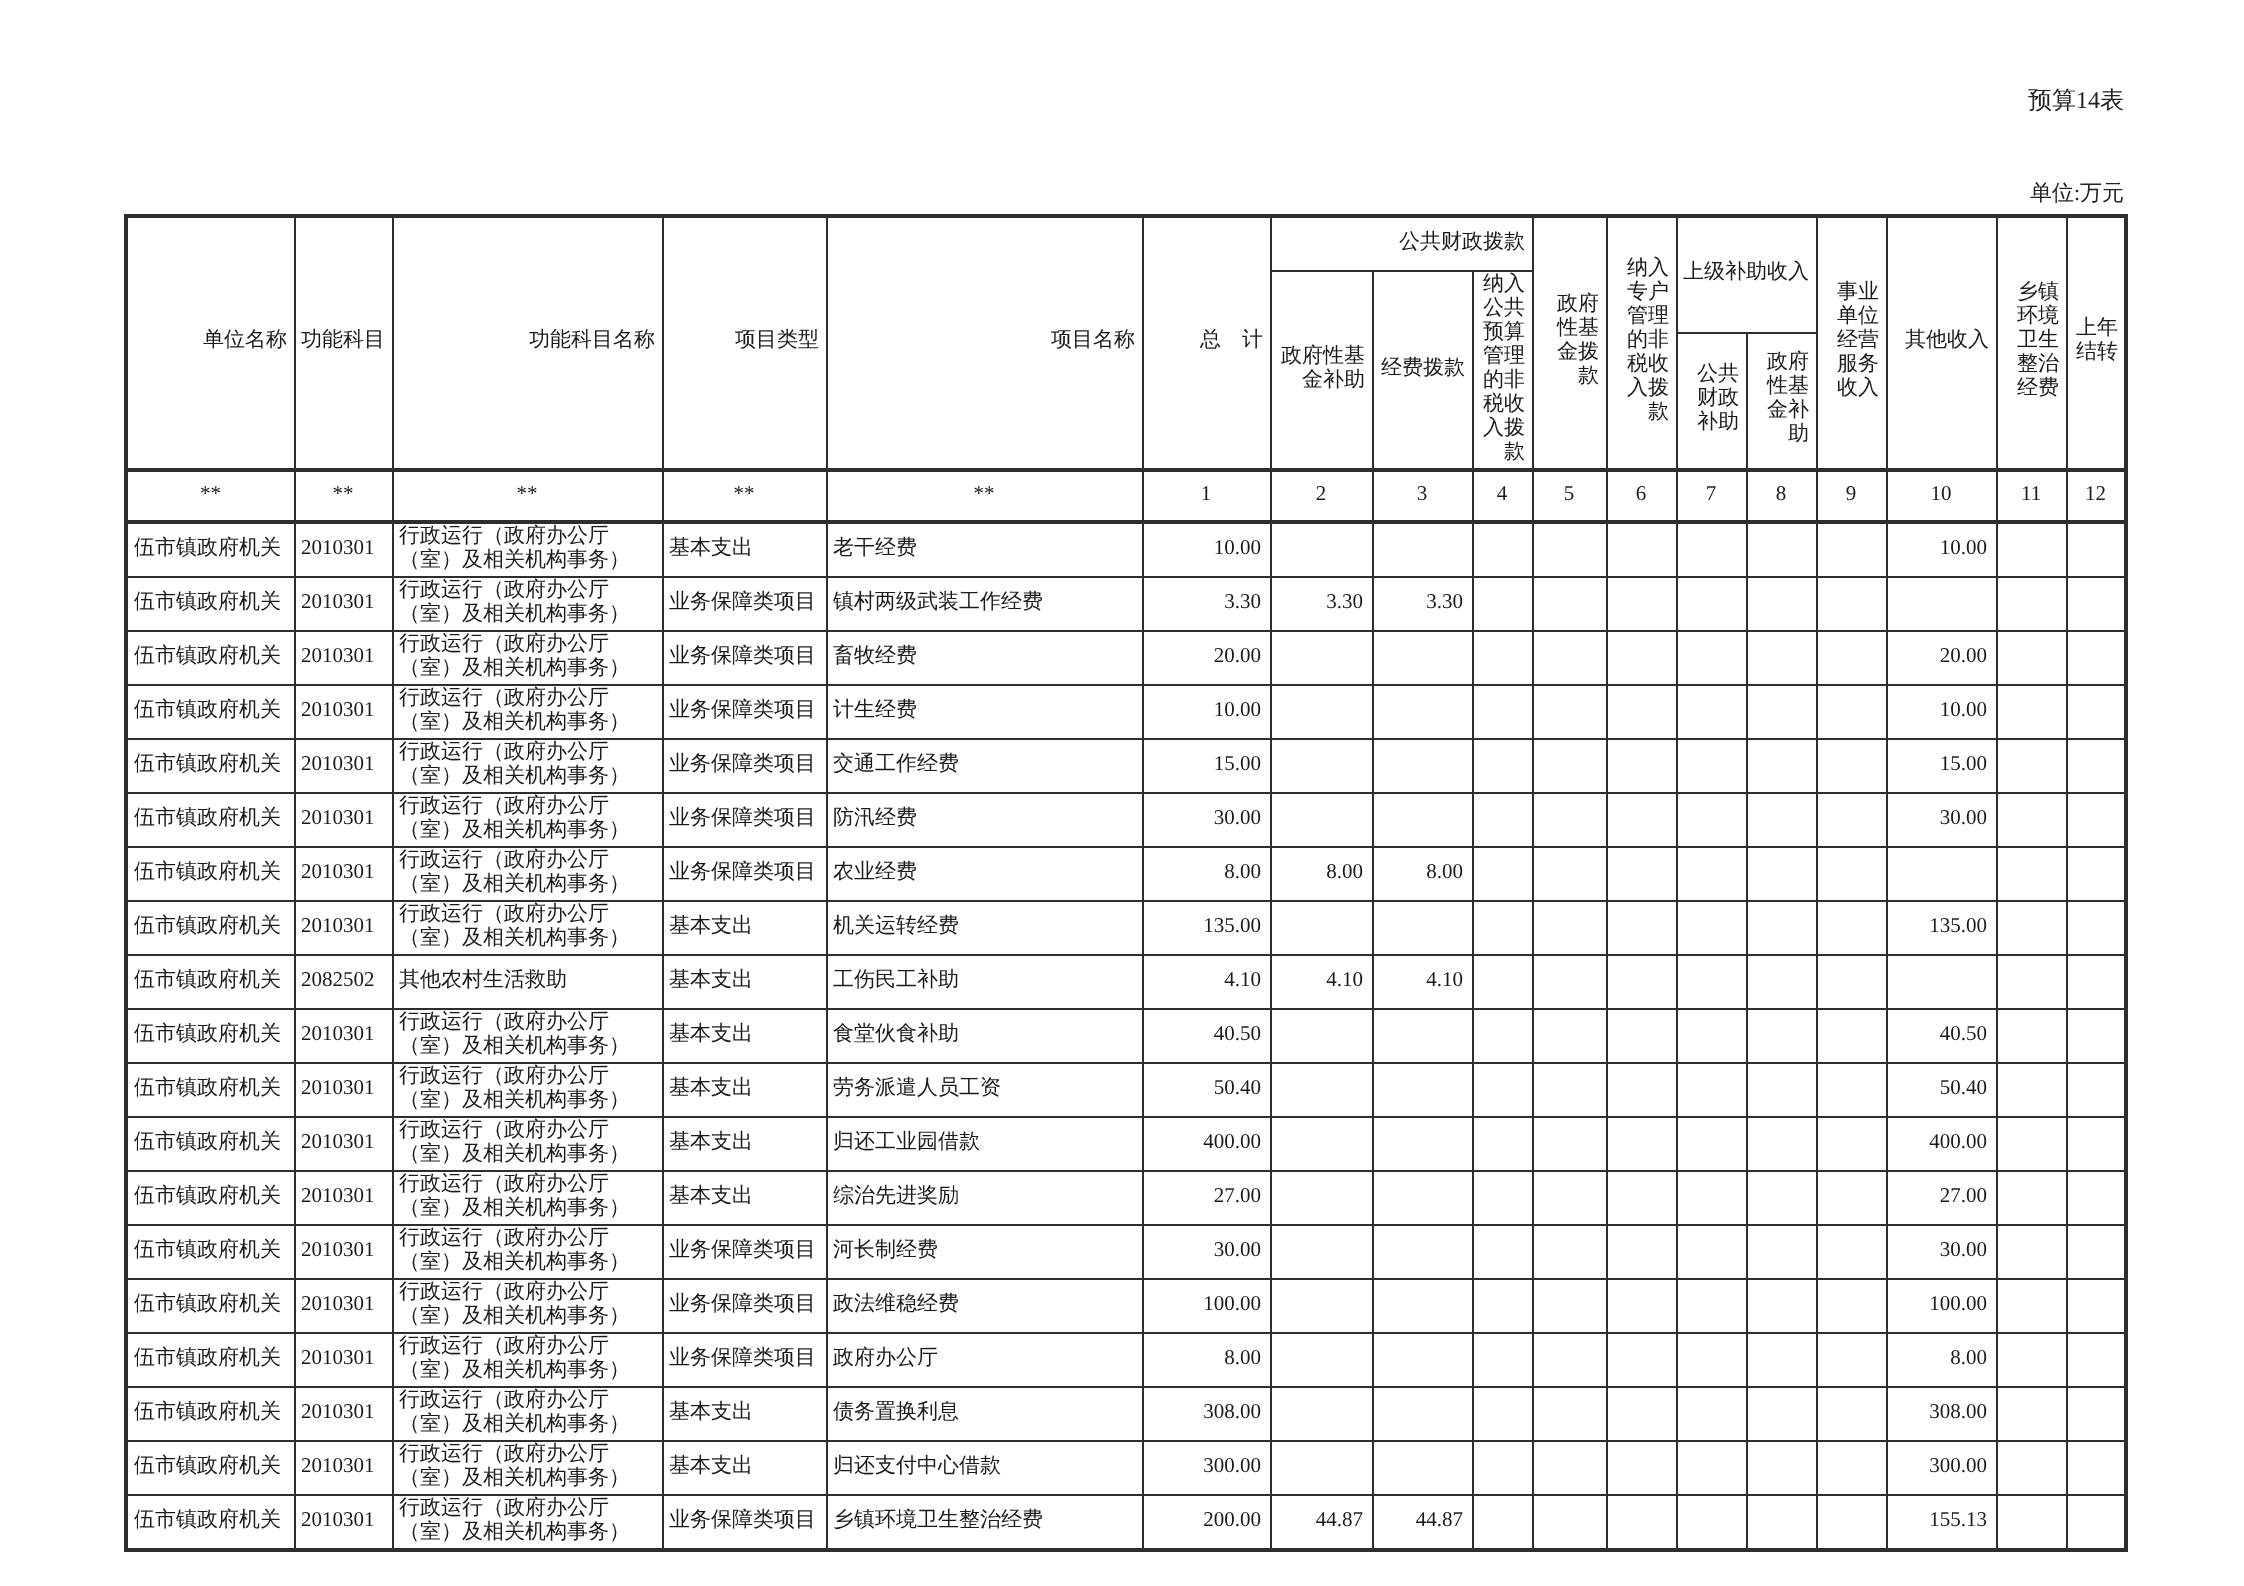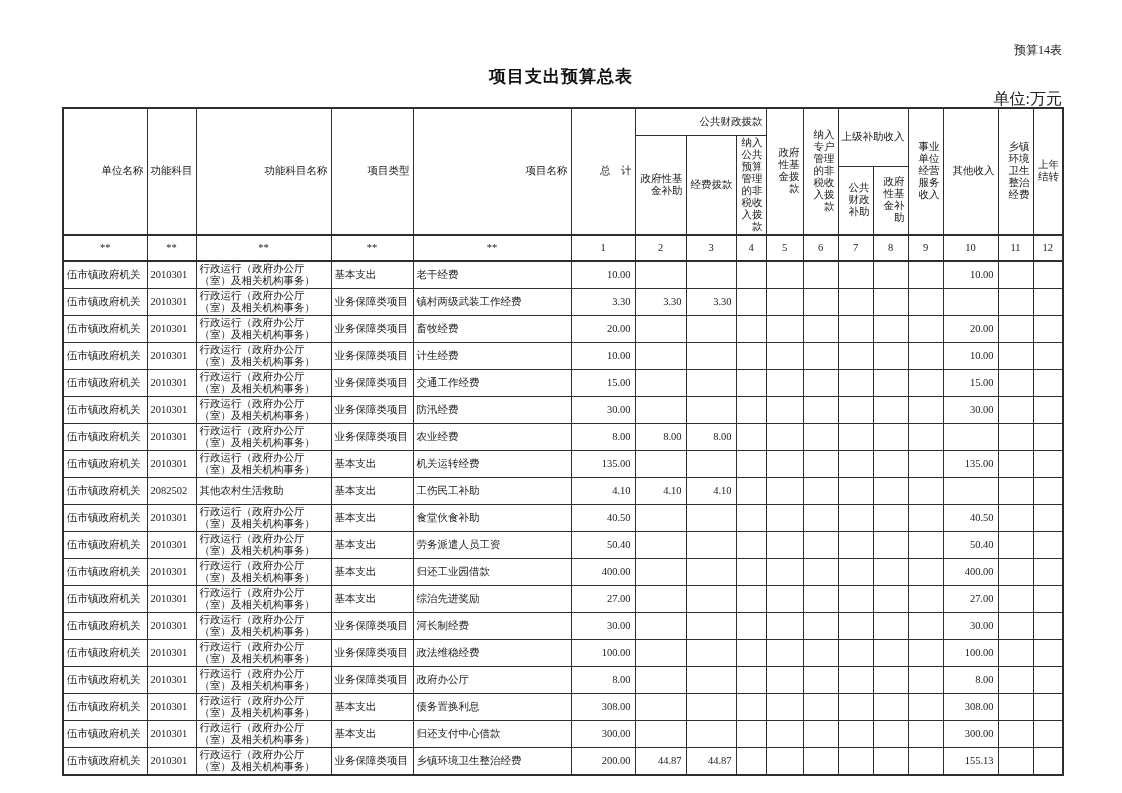--- a/index.html
+++ b/index.html
@@ -16,21 +16,21 @@
     position: absolute; top: 42px; right: 60px;
     font-size: 12px; color: #222;
   }
   .page-title {
     position: absolute; top: 65px; left: 0; width: 100%;
     text-align: center; font-size: 17px; font-weight: bold;
     letter-spacing: 1px; color: #111;
   }
   .unit-note {
     position: absolute; top: 89px; right: 60px;
-    font-size: 16px; color: #222;
+    font-size: 11px; color: #222;
   }
   table.budget {
     position: absolute; top: 107px; left: 62px;
     width: 1000px;
     border-collapse: collapse;
     table-layout: fixed;
     font-size: 10.5px;
     line-height: 12px;
     color: #1a1a1a;
   }
@@ -57,21 +57,20 @@
   td.c-left  { text-align: left;  padding: 1px 2px 1px 3px; }
   td.c-right { text-align: right; padding: 1px 4px 1px 1px; }
   td.c-center{ text-align: center; padding: 1px 2px; }
 </style>
 </head>
 <body>
 
 <div class="page">
 
   <div class="table-tag">预算14表</div>
-  <div class="page-title">项目支出预算总表</div>
   <div class="unit-note">单位:万元</div>
 
   <table class="budget">
     <colgroup>
       <col style="width:84px">
         <col style="width:49px">
         <col style="width:135px">
       <col style="width:82px">
         <col style="width:158px">
         <col style="width:64px">

